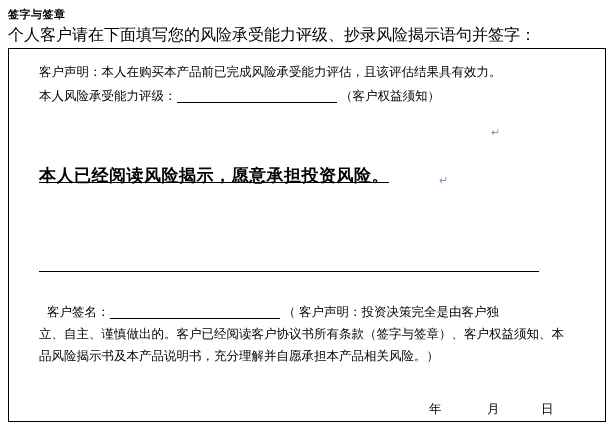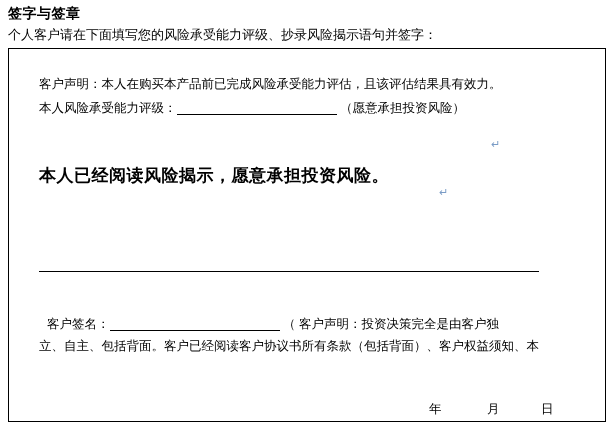--- a/index.html
+++ b/index.html
@@ -16,63 +16,64 @@
   }
   .page {
     position: relative;
     width: 616px;
     height: 432px;
   }
   .section-title {
     position: absolute;
     left: 8px;
     top: 6px;
-    font-size: 14px;
+    font-size: 11px;
     font-weight: bold;
     line-height: 16px;
     letter-spacing: 0.5px;
     font-family: Liberation Serif, serif;
   }
   .intro-line {
     position: absolute;
     left: 8px;
     top: 26px;
-    font-size: 13px;
+    font-size: 16px;
     line-height: 17px;
     white-space: nowrap;
   }
   .box {
     position: absolute;
     left: 8px;
     top: 48px;
     width: 598px;
     height: 374px;
     border: 1px solid #000000;
     box-sizing: border-box;
   }
   .para {
     font-size: 12.5px;
     line-height: 22px;
-    margin: 12px 0 0 0;
+    margin: 0 0 0 0;
   }
   .pilcrow {
     color: #7a9cc6;
     font-size: 11px;
   }
   .p1 { position: absolute; left: 30px; top: 12px; width: 545px; }
   .p2 { position: absolute; left: 30px; top: 36px; width: 545px; }
   .p3 { position: absolute; left: 30px; top: 82px; width: 555px; }
   .bold-stmt {
     position: absolute;
     left: 30px;
     top: 114px;
     font-size: 17px;
     font-weight: bold;
     line-height: 26px;
     letter-spacing: 0.5px;
+    text-decoration: underline;
   }
   .p4 { position: absolute; left: 30px; top: 160px; width: 545px; }
   .p5 { position: absolute; left: 38px; top: 252px; width: 545px; }
   .p5b { position: absolute; left: 30px; top: 274px; width: 545px; }
   .p5c { position: absolute; left: 30px; top: 296px; width: 545px; }
   .rule-long {
     position: absolute;
     left: 30px;
     top: 222px;
     width: 500px;
@@ -116,37 +117,41 @@
 
   <div class="box">
 
     <div class="para p1">
       <span>客户声明：本人在购买本产品前已完成风险承受能力评估，且该评估结果具有效力。</span>
       <span class="pilcrow mark-1">↵</span>
     </div>
 
     <div class="para p2">
       <span>本人风险承受能力评级：</span><span class="underline u-mid"></span>
-      <span>（愿意承担投资风险）</span>
+      <span>（客户权益须知）</span>
       <span class="pilcrow mark-2">↵</span>
     </div>
 
 
     <div class="bold-stmt">本人已经阅读风险揭示，愿意承担投资风险。</div>
 
 
     <div class="rule-long"></div>
 
     <div class="para p5">
       <span>客户签名：</span><span class="underline u-sign"></span>
       <span>（ 客户声明：投资决策完全是由客户独</span>
     </div>
 
-    <div class="para p5b">立、自主、包括背面。客户已经阅读客户协议书所有条款（包括背面）、客户权益须知、本</div>
+    <div class="para p5b">立、自主、谨慎做出的。客户已经阅读客户协议书所有条款（签字与签章）、客户权益须知、本</div>
 
+    <div class="para p5c">
+      <span>品风险揭示书及本产品说明书，充分理解并自愿承担本产品相关风险。）</span>
+      
+    </div>
 
     <div class="date-row">
       <span class="date-cell date-y">年</span>
       <span class="date-cell date-m">月</span>
       <span class="date-cell date-d">日</span>
     </div>
 
   </div>
 </div>
 

